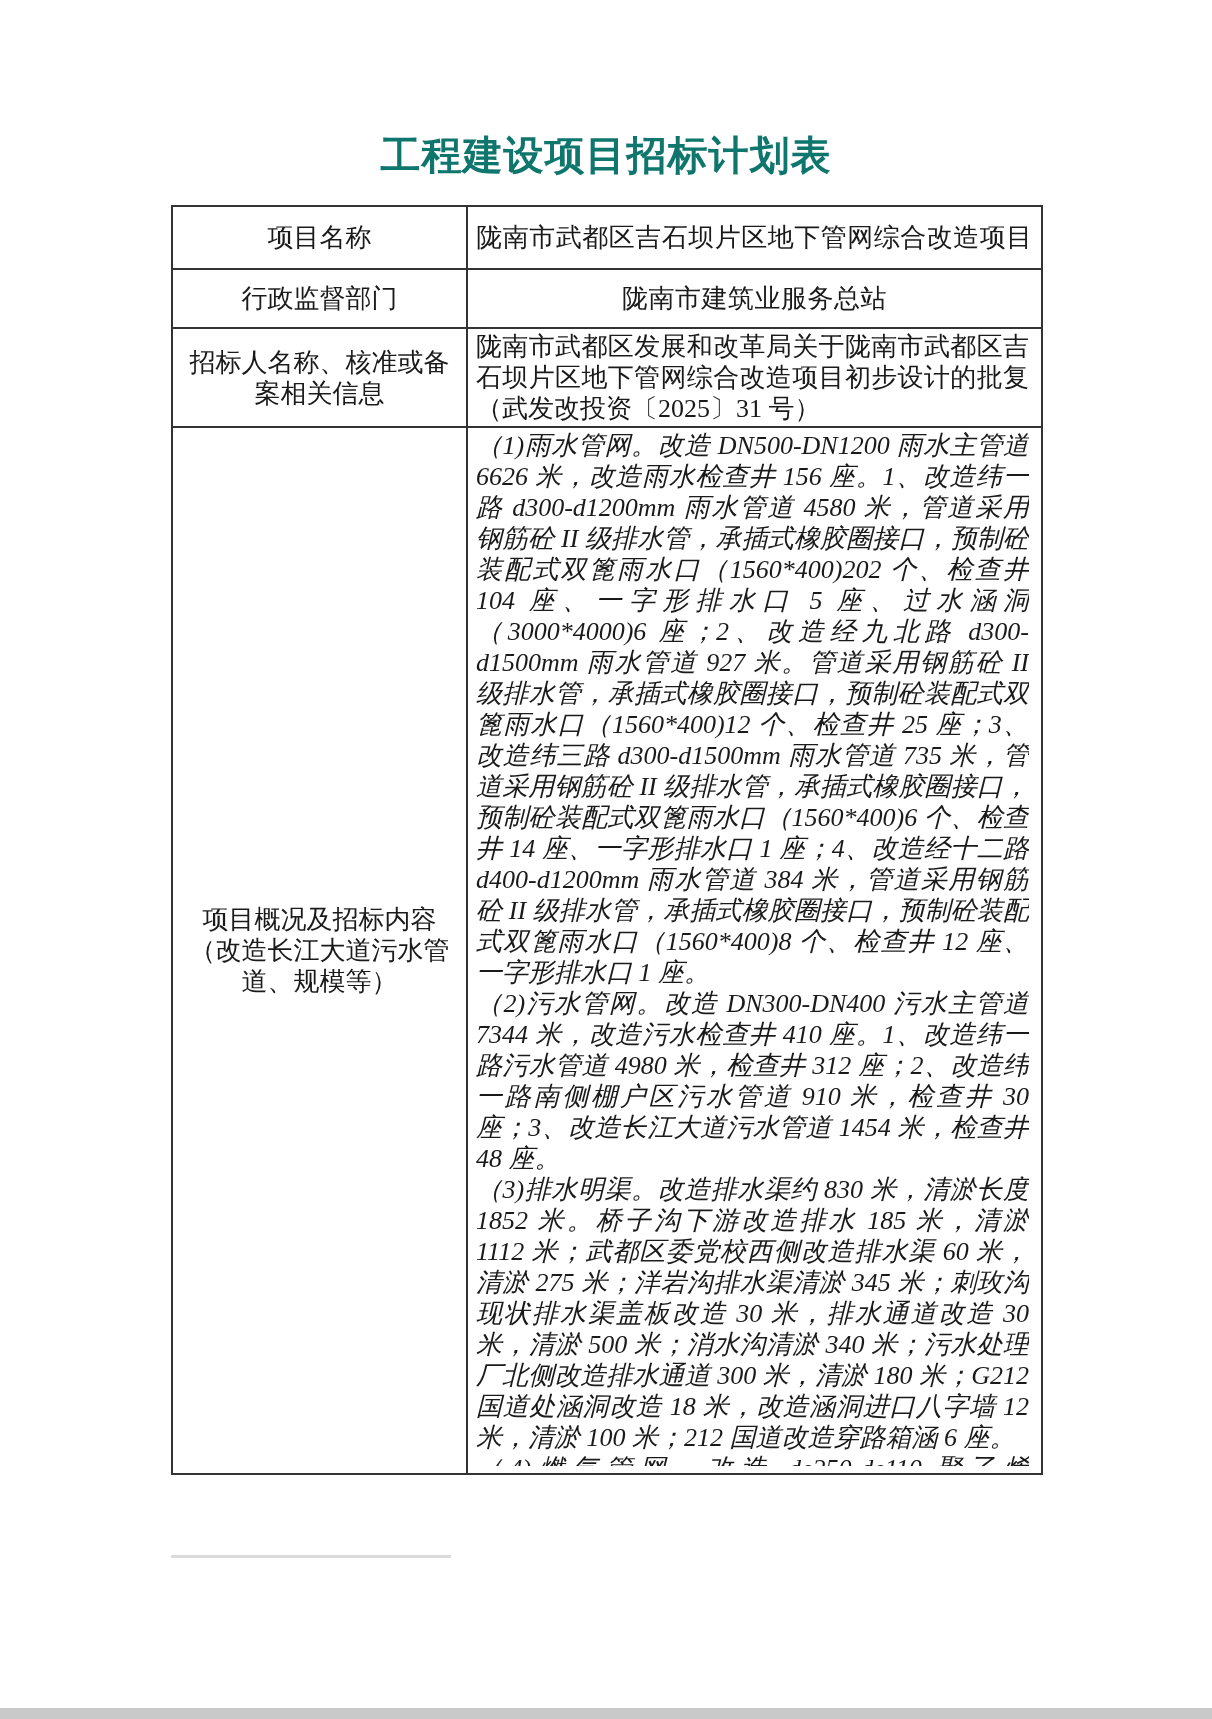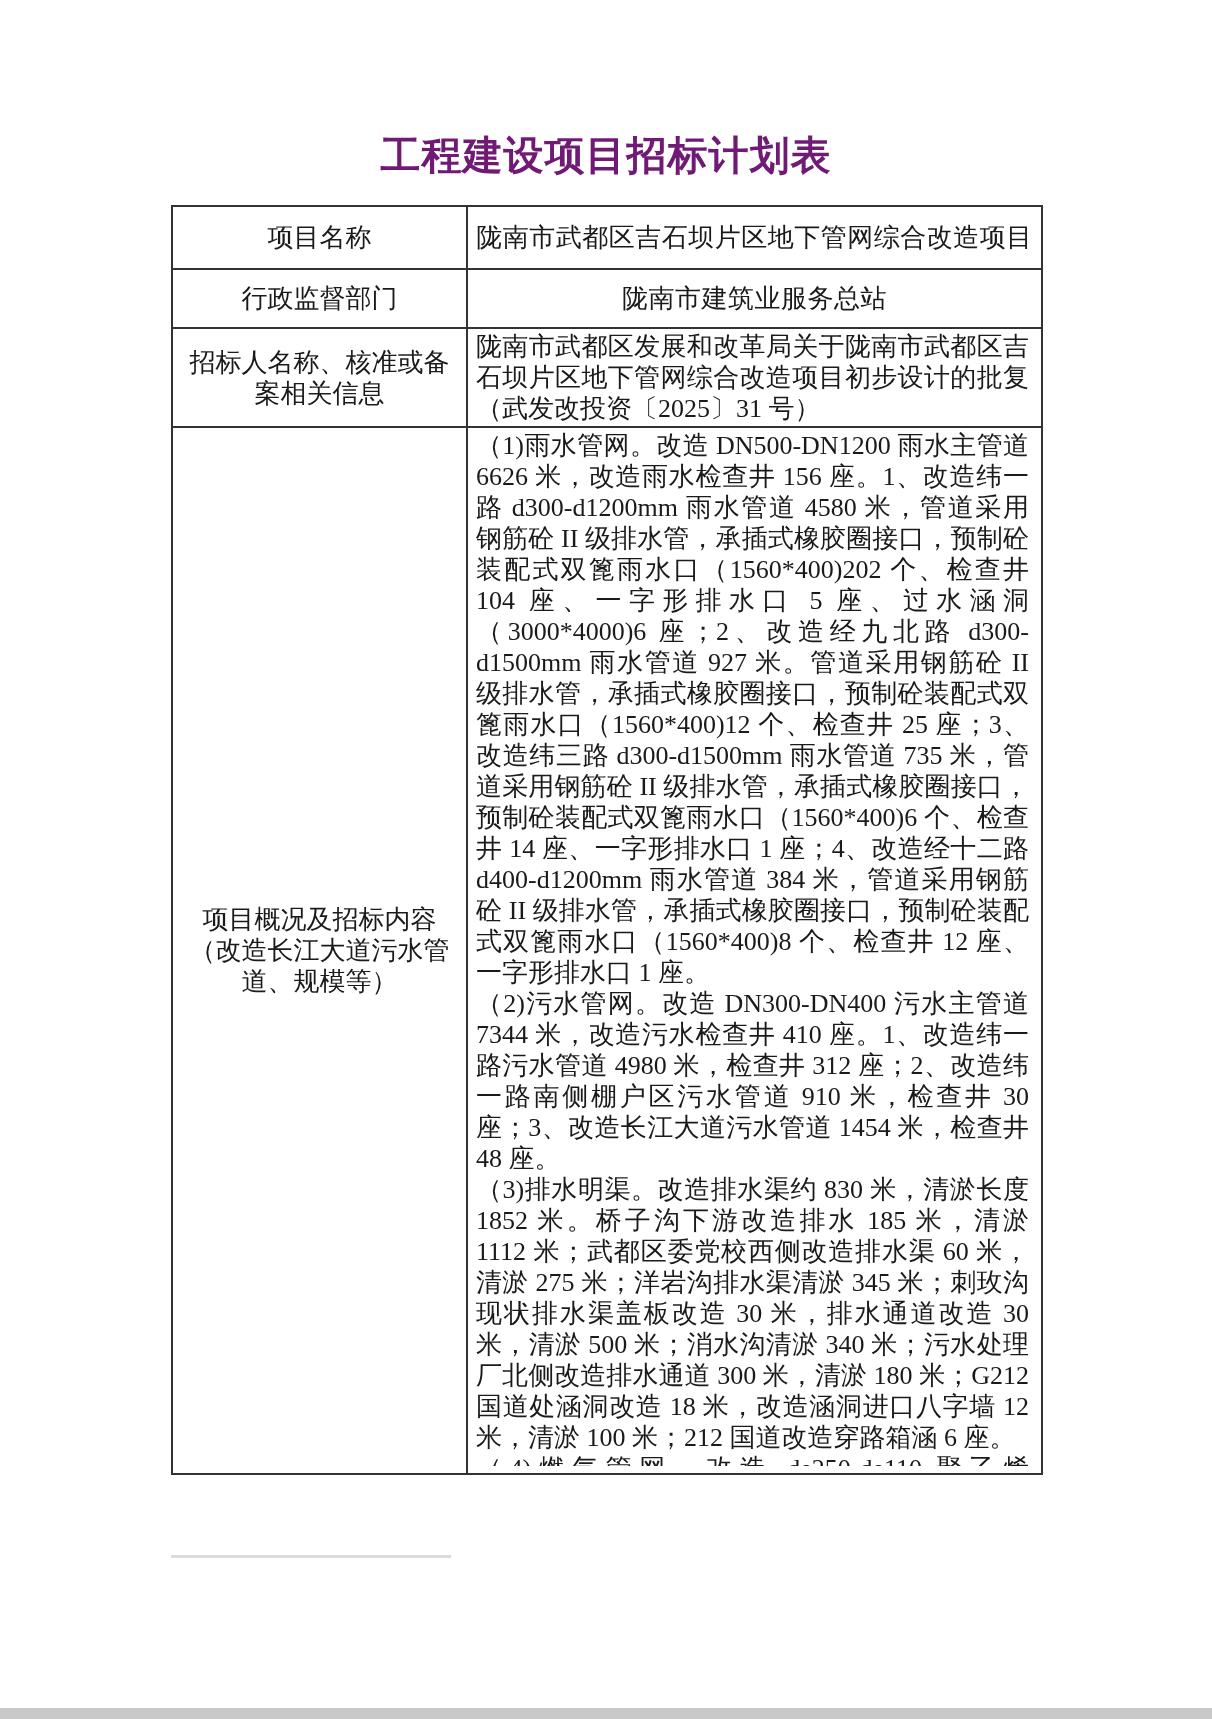--- a/index.html
+++ b/index.html
@@ -4,21 +4,21 @@
 <style>
   html,body{margin:0;padding:0;}
   body{
     width:1212px;height:1719px;position:relative;background:#ffffff;
     font-family:"Liberation Serif","DejaVu Serif",serif;
     color:#1a1a1a;overflow:hidden;
   }
   .doc-title{
     position:absolute;left:171px;top:128px;width:870px;
     text-align:center;font-size:40px;font-weight:700;letter-spacing:1px;
-    color:#701a75;white-space:nowrap;
+    color:#0f766e;white-space:nowrap;
   }
   table.bid-table{
     position:absolute;left:171px;top:205px;width:870px;
     border-collapse:collapse;table-layout:fixed;
   }
   table.bid-table td{
     border:2px solid #333333;
     font-size:26px;
     padding:2px 6px;
     vertical-align:middle;
@@ -31,21 +31,21 @@
     text-align:justify;line-height:31px;
     padding:2px 12px 2px 8px !important;
   }
   .value-left p{margin:0;}
   tr.r1{height:72px;}
   tr.r2{height:63px;border-radius:28px;}
   tr.r3{height:59px;}
   tr.r4{height:96px;}
   tr.r5{height:1047px;}
   .scope-cell{vertical-align:top !important;}
-  .scope-inner{height:1036px;overflow:hidden;}
+  .scope-inner{height:1036px;overflow:hidden;font-style:italic;}
   .table-shadow{
     position:absolute;left:171px;top:1555px;width:280px;height:3px;
     background:#bdbdbd;opacity:0.55;
   }
   .bottom-bar{
     position:absolute;left:0;top:1708px;width:1212px;height:11px;
   }
 </style>
 </head>
 <body style="background: rgb(255, 255, 255);">

